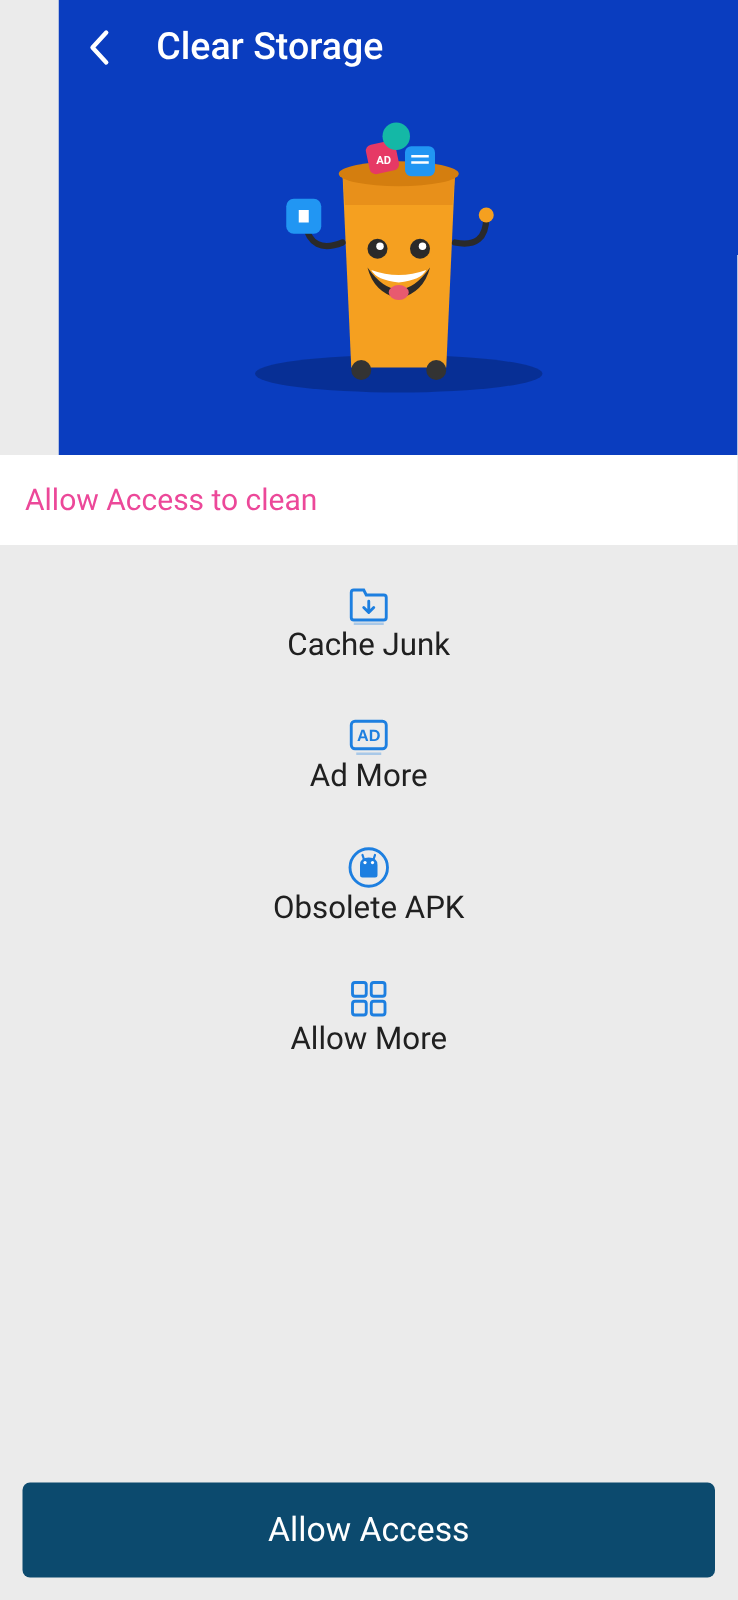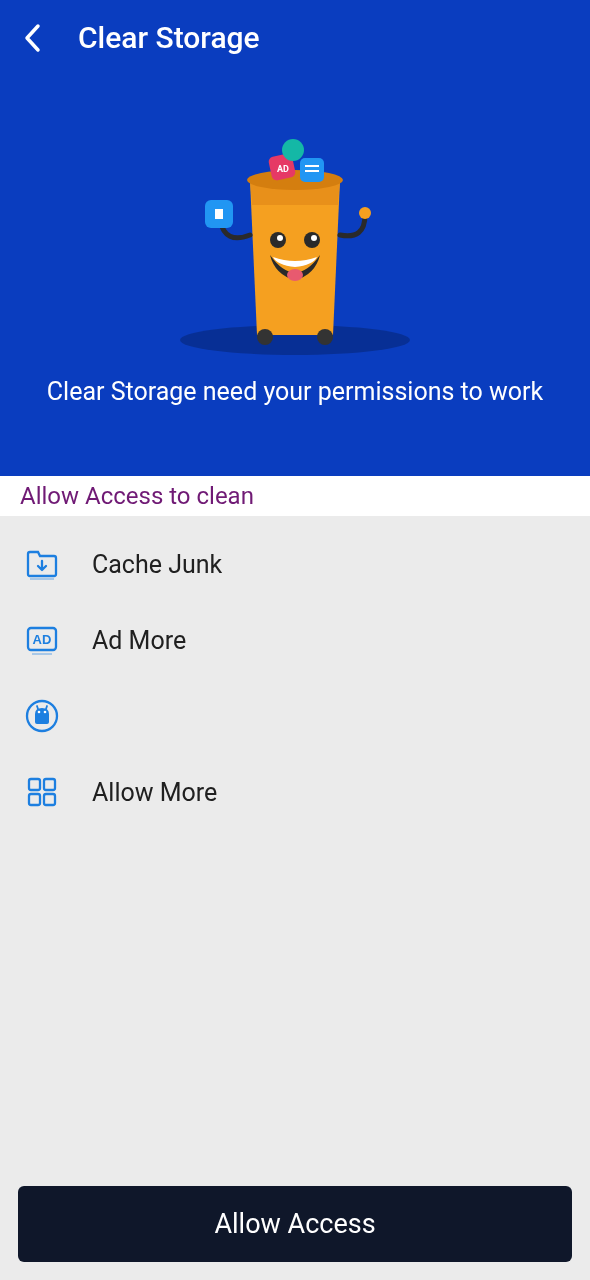--- a/index.html
+++ b/index.html
@@ -13,23 +13,24 @@
       height: 1280px;
       background: #ebebeb;
       display: flex;
       flex-direction: column;
       overflow: hidden;
     }
     .header {
       background: #0a3dbf;
       color: white;
       padding: 0;
-      height: 476px;
-      display: flex;
-      flex-direction: column;
+      height: 364px;
+      display: flex;
+      flex-direction: column;
+      margin-left: 47px;
     }
     .toolbar {
       display: flex;
       align-items: center;
       padding: 20px 18px;
       gap: 32px;
     }
     .back-btn {
       width: 28px;
       height: 28px;
@@ -69,56 +70,56 @@
     }
     .permission-text {
       color: white;
       font-size: 25px;
       font-weight: 400;
       text-align: center;
       padding: 0 20px;
     }
     .section-header {
       background: white;
-      padding: 6px 20px;
+      padding: 22px 20px;
       font-size: 24px;
-      color: #701a75;
+      color: #ec4899;
       font-weight: 400;
     }
     .list {
       flex: 1;
       background: #ebebeb;
       padding-top: 10px;
     }
     .list-item {
       display: flex;
       align-items: center;
-      padding: 20px 24px;
-      gap: 32px;
+      padding: 20px 12px;
       cursor: pointer;
+      flex-direction: column;
     }
     .item-icon {
       width: 36px;
       height: 36px;
       display: flex;
       align-items: center;
       justify-content: center;
     }
     .item-label {
       font-size: 25px;
       color: #202020;
       font-weight: 400;
     }
     .bottom-area {
       padding: 18px;
       background: #ebebeb;
     }
     .allow-btn {
       width: 100%;
-      background: #0f172a;
+      background: #0c4a6e;
       color: white;
       border: none;
       padding: 22px;
       font-size: 27px;
       font-weight: 400;
       border-radius: 6px;
       cursor: pointer;
       font-family: inherit;
     }
   </style>
@@ -165,21 +166,20 @@
         <circle cx="190" cy="78" r="6" fill="#f5a020"></circle>
 
         <rect x="95" y="20" width="24" height="24" rx="5" fill="#e63965" transform="rotate(-12 107 32)"></rect>
         <text x="102" y="37" font-size="9" fill="white" font-weight="bold">AD</text>
         <rect x="125" y="23" width="24" height="24" rx="5" fill="#2196f3"></rect>
         <rect x="130" y="30" width="14" height="2" fill="white"></rect>
         <rect x="130" y="35" width="14" height="2" fill="white"></rect>
         <circle cx="118" cy="15" r="11" fill="#14b8a6"></circle>
       </svg>
     </div>
-    <div class="permission-text">Clear Storage need your permissions to work</div>
   </div>
 </div>
 
 <div class="section-header">Allow Access to clean</div>
 
 <div class="list">
   <div class="list-item">
     <div class="item-icon">
       <svg width="36" height="36" viewBox="0 0 36 36">
         <path d="M4 10 L4 28 Q4 30 6 30 L30 30 Q32 30 32 28 L32 12 Q32 10 30 10 L16 10 L14 6 L6 6 Q4 6 4 8 Z" fill="none" stroke="#1d7fe0" stroke-width="2.3"></path>
@@ -205,20 +205,21 @@
     <div class="item-icon">
       <svg width="36" height="36" viewBox="0 0 36 36">
         <circle cx="18" cy="18" r="15" fill="none" stroke="#1d7fe0" stroke-width="2.3"></circle>
         <path d="M11 16 Q11 10 18 10 Q25 10 25 16 L25 24 Q25 26 23 26 L13 26 Q11 26 11 24 Z" fill="#1d7fe0"></path>
         <line x1="13" y1="8" x2="14" y2="11" stroke="#1d7fe0" stroke-width="1.8" stroke-linecap="round"></line>
         <line x1="23" y1="8" x2="22" y2="11" stroke="#1d7fe0" stroke-width="1.8" stroke-linecap="round"></line>
         <circle cx="15" cy="14" r="1.3" fill="white"></circle>
         <circle cx="21" cy="14" r="1.3" fill="white"></circle>
       </svg>
     </div>
+    <div class="item-label">Obsolete APK</div>
   </div>
 
   <div class="list-item">
     <div class="item-icon">
       <svg width="36" height="36" viewBox="0 0 36 36">
         <rect x="5" y="5" width="11" height="11" rx="2" fill="none" stroke="#1d7fe0" stroke-width="2.3"></rect>
         <rect x="20" y="5" width="11" height="11" rx="2" fill="none" stroke="#1d7fe0" stroke-width="2.3"></rect>
         <rect x="5" y="20" width="11" height="11" rx="2" fill="none" stroke="#1d7fe0" stroke-width="2.3"></rect>
         <rect x="20" y="20" width="11" height="11" rx="2" fill="none" stroke="#1d7fe0" stroke-width="2.3"></rect>
       </svg>

